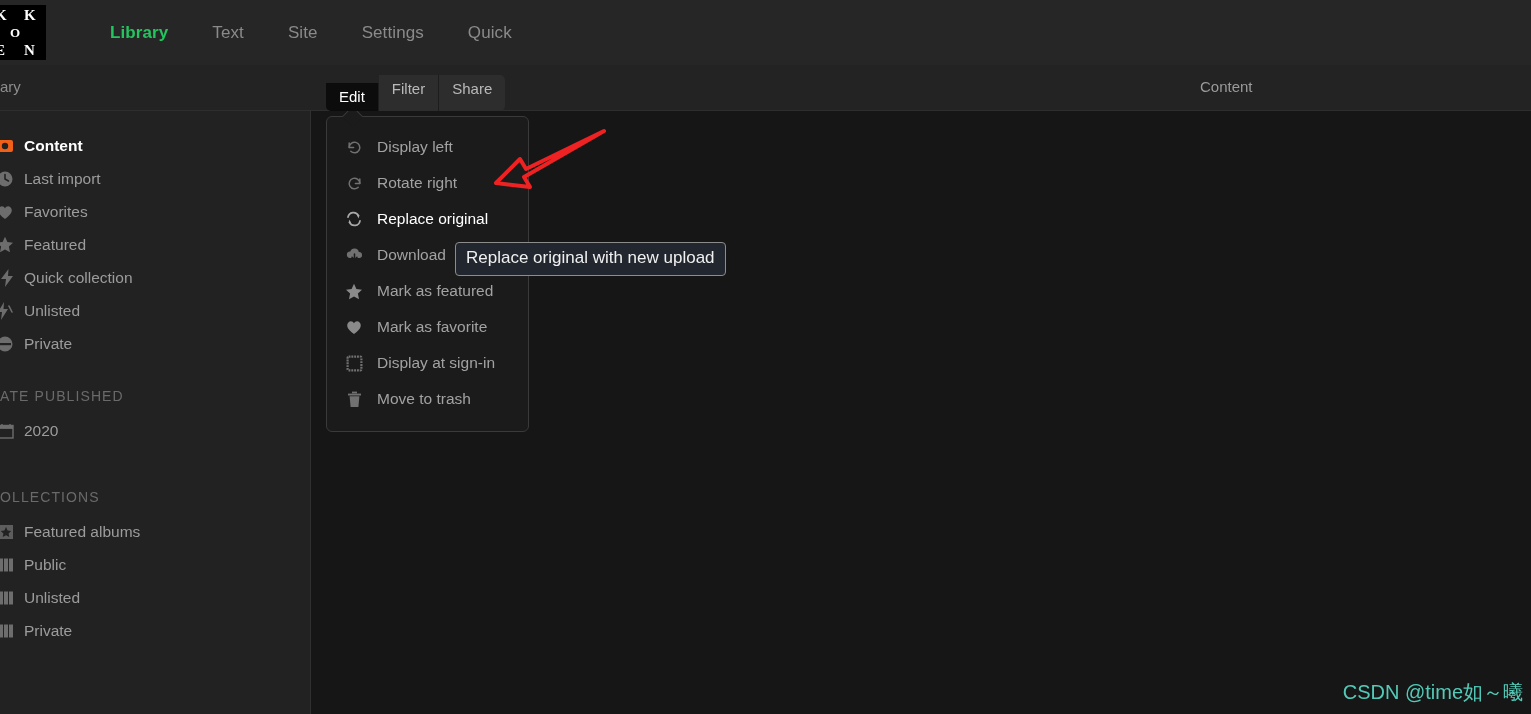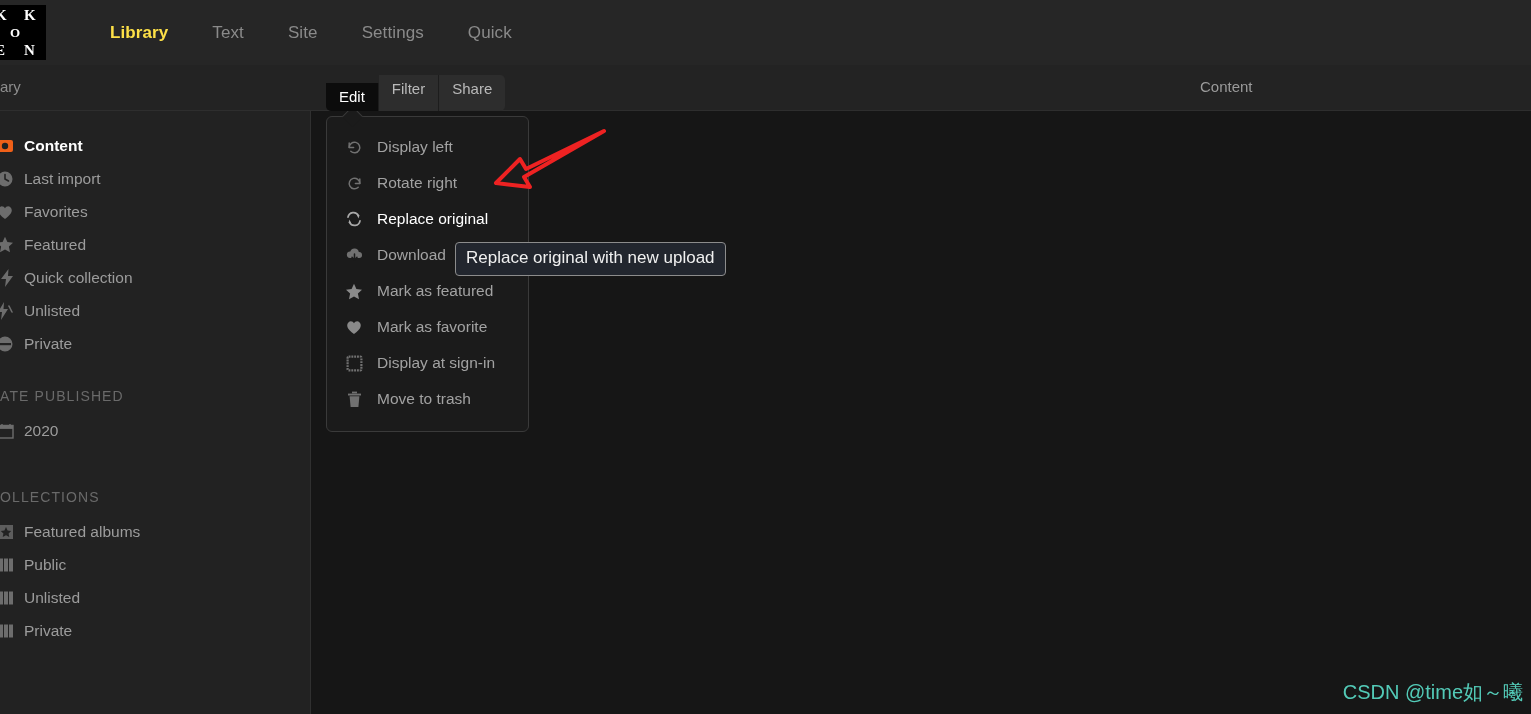--- a/index.html
+++ b/index.html
@@ -31,21 +31,21 @@
   .logo .l-k2 { left: 26px; top: 3px; }
   .logo .l-o  { left: 12px; top: 21px; font-size: 13px; }
   .logo .l-e  { left: -3px; top: 38px; }
   .logo .l-n  { left: 26px; top: 38px; }
 
   .navitems { display: flex; align-items: center; margin-left: 42px; }
   .navitem {
     color: #8a8a8a; font-size: 17px; padding: 0 22px; cursor: pointer;
     letter-spacing: .1px; white-space: nowrap;
   }
-  .navitem.active { color: #fde047; font-weight: 700; }
+  .navitem.active { color: #22c55e; font-weight: 700; }
 
   
   .subheader {
     position: absolute; left: 0; top: 65px; width: 1531px; height: 46px;
     background: #232323; border-bottom: 1px solid #2e2e2e;
   }
   .breadcrumb {
     position: absolute; left: 0px; top: 13px; color: #8d8d8d; font-size: 15px; text-align: center;
   }
   .content-title {

